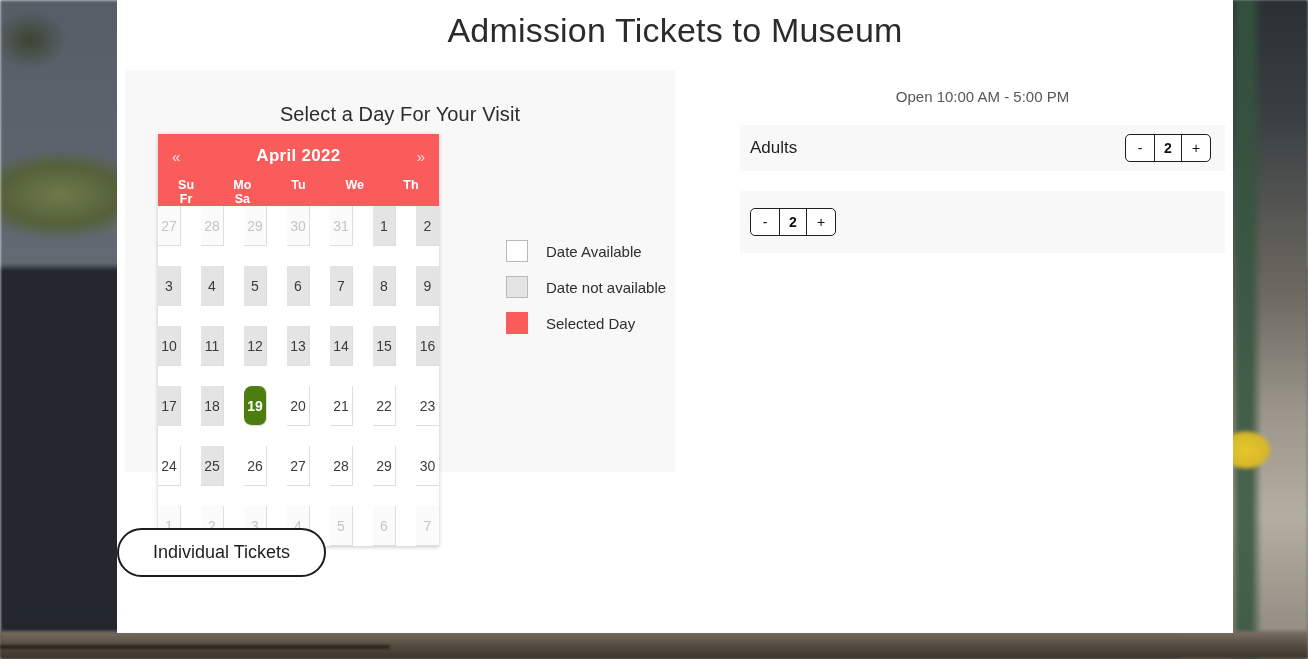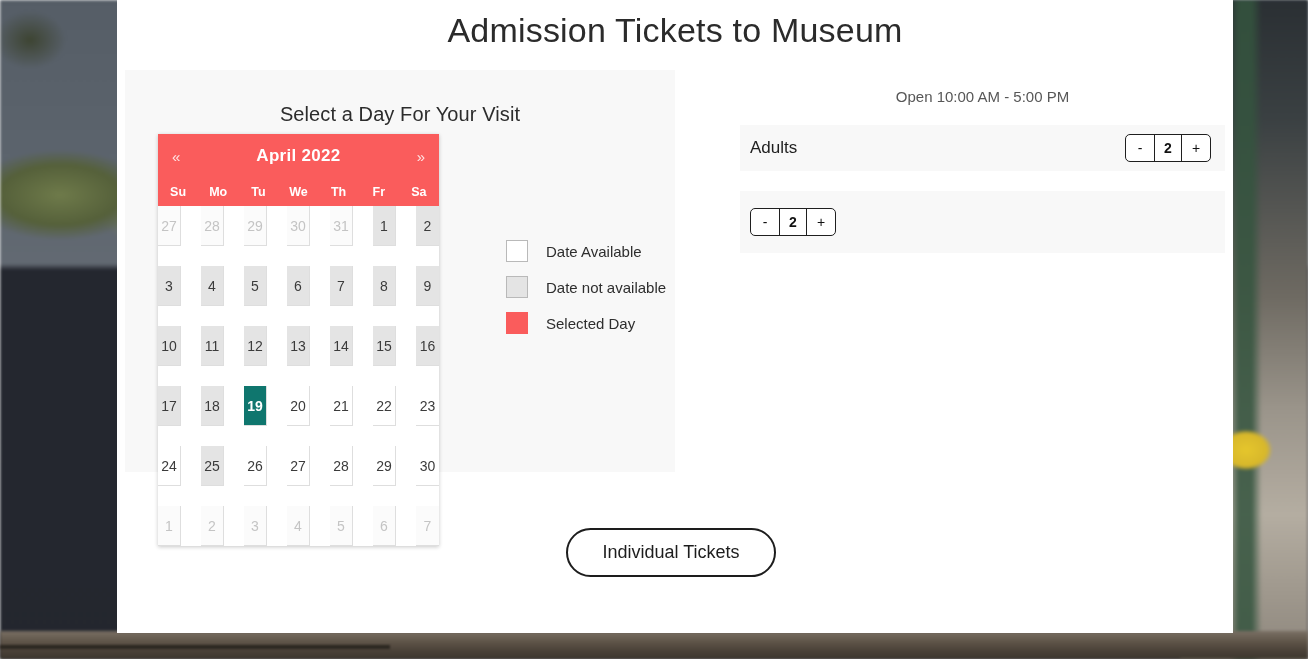--- a/index.html
+++ b/index.html
@@ -122,21 +122,21 @@
   .cal-nav-next { text-align: right; }
   .cal-title {
     flex: 1;
     text-align: center;
     font-size: 17px;
     font-weight: 700;
     letter-spacing: 0.3px;
   }
   .cal-dow {
     display: grid;
-    grid-template-columns: repeat(7, 1fr);
+    grid-template-columns: repeat(5, 1fr);
     height: 28px;
   }
   .cal-dow span {
     display: flex;
     align-items: center;
     justify-content: center;
     font-size: 12.5px;
     font-weight: 700;
   }
 
@@ -154,23 +154,24 @@
     color: #3b3b3b;
     border-right: 1px solid #dedede;
     border-bottom: 1px solid #dedede;
     background: #ffffff;
     cursor: pointer;
   }
   .cal-grid .cal-cell:nth-child(7n) { border-right: none; }
   .cal-cell.unavailable { background: #e4e4e4; }
   .cal-cell.muted { color: #c4c4c4; background: #fbfbfb; cursor: default; }
   .cal-cell.selected {
-    background: #0f766e;
+    background: #4d7c0f;
     color: #ffffff;
     font-weight: 600;
+    border-radius: 8px;
   }
 
   
   .legend {
     position: absolute;
     left: 355px; top: 170px;
   }
   .legend-row {
     display: flex;
     align-items: center;
@@ -258,21 +259,20 @@
     color: #3a3a3a;
     padding-top: 20px;
   }
 
   
   .footer {
     position: absolute;
     left: 0; top: 528px;
     width: 1108px;
     display: flex;
-    justify-content: center;
   }
   .pill-btn {
     border: 2px solid #1d1d1d;
     border-radius: 30px;
     padding: 12px 34px;
     font-size: 18px;
     color: #1d1d1d;
     background: #fff;
     cursor: pointer;
     font-family: "Liberation Sans", sans-serif;

